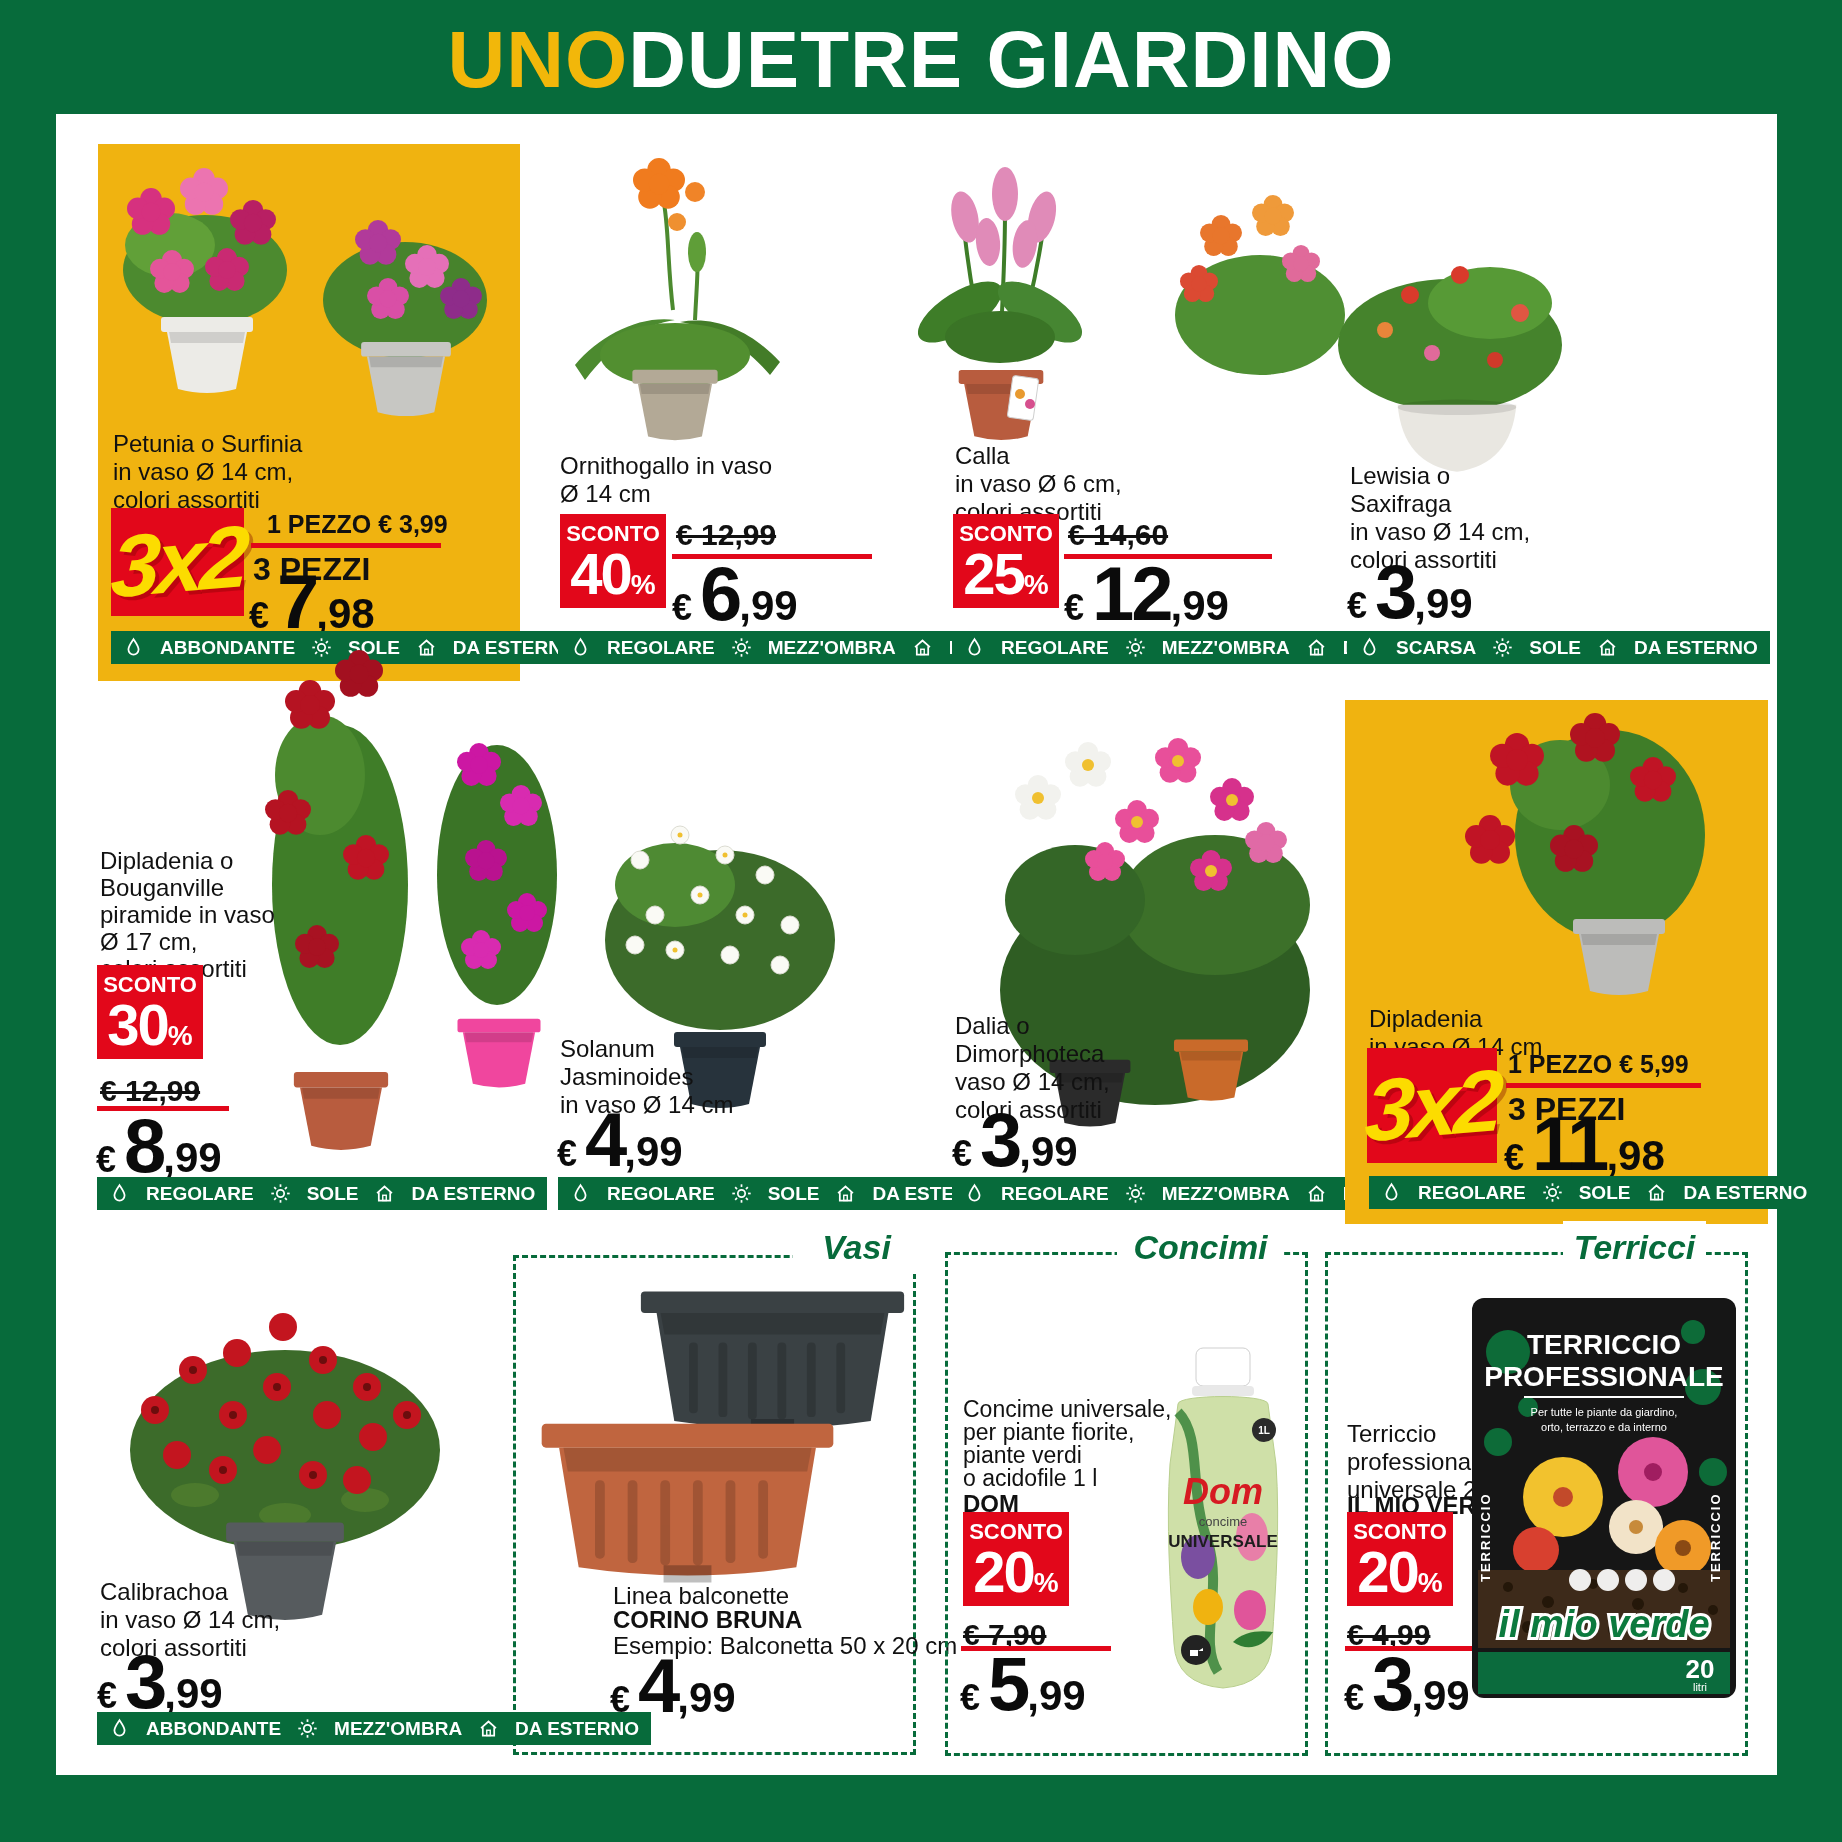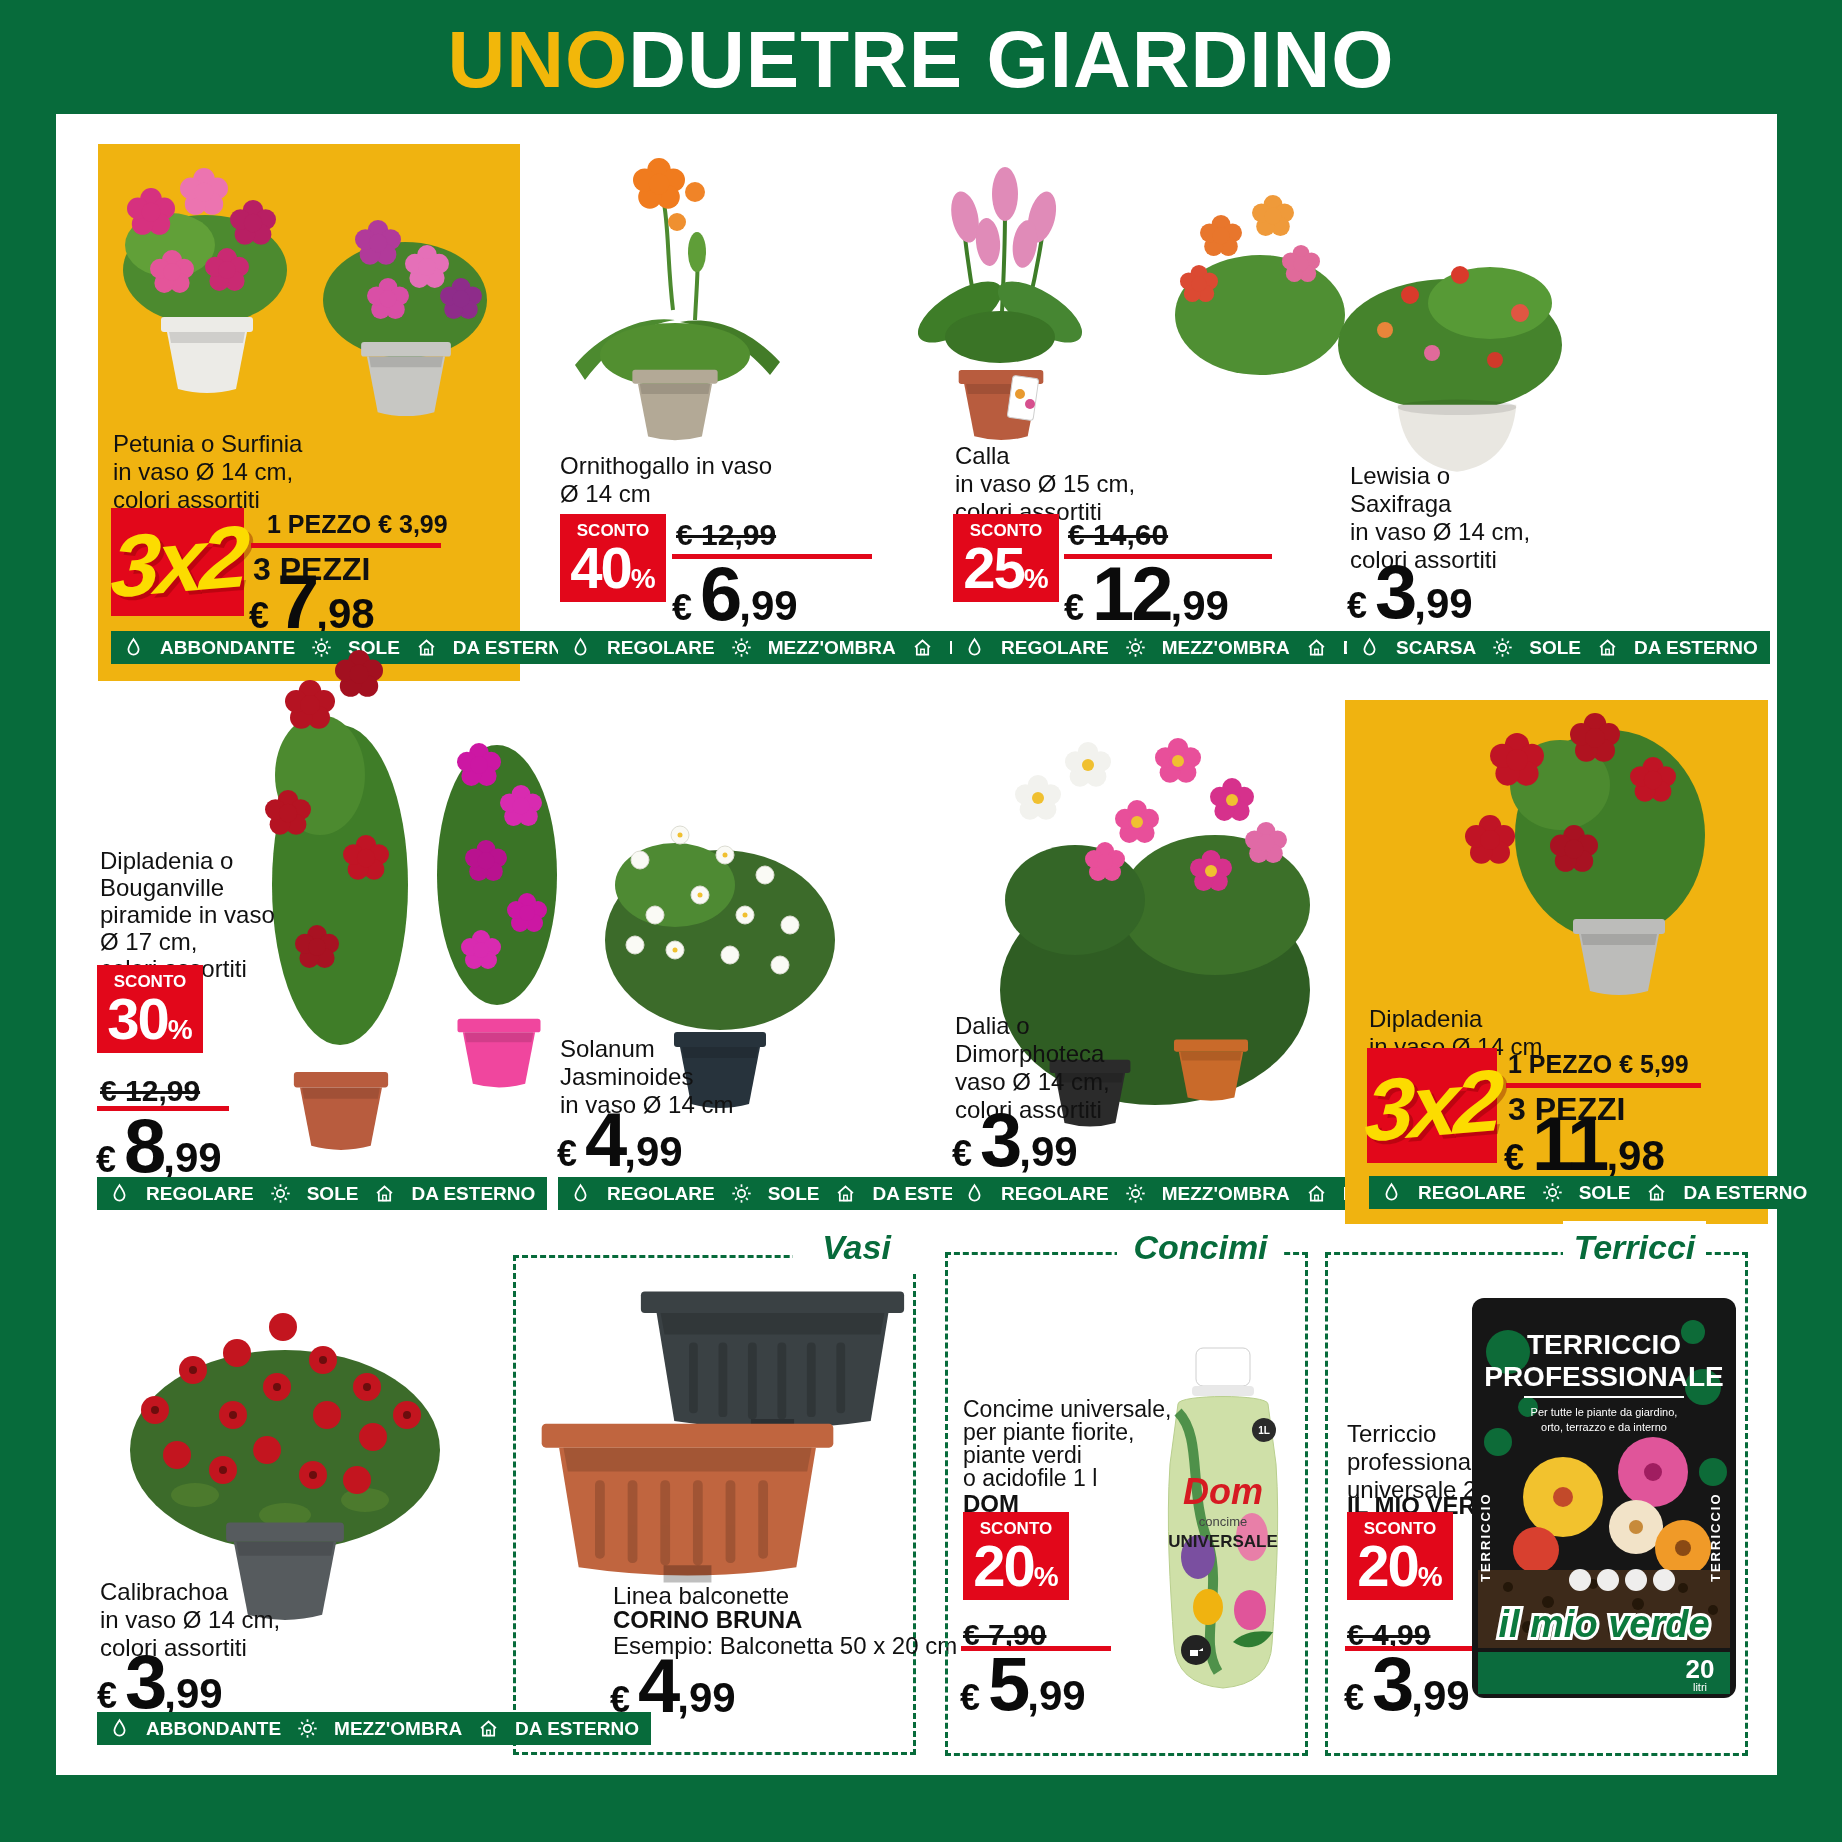--- a/index.html
+++ b/index.html
@@ -7,21 +7,21 @@
   .sheet{position:absolute;left:56px;top:114px;width:1721px;height:1661px;background:#ffffff;}
   .title{position:absolute;left:0;top:14px;width:100%;text-align:center;font-size:80px;font-weight:800;color:#ffffff;letter-spacing:1px;white-space:nowrap;}
   .title .t-yellow{color:#F2B70A;}
   .card-yellow{position:absolute;background:#F0B310;}
   .pname{position:absolute;font-size:24px;line-height:1.17;color:#111;white-space:pre-line;}
   .pname.small{font-size:23px;}
   .brandline{position:absolute;font-size:24px;font-weight:800;color:#111;}
   .care{position:absolute;display:inline-flex;align-items:center;gap:16px;background:#076B3B;color:#fff;font-weight:bold;font-size:19px;height:33px;padding:0 12px;white-space:nowrap;}
   .ci{width:21px;height:21px;flex:none;color:#fff;}
   .sconto{position:absolute;background:#E2071A;color:#fff;text-align:center;width:106px;padding:7px 4px 8px;box-sizing:border-box;}
-  .sc-word{font-size:17px;font-weight:800;}
+  .sc-word{font-size:22px;font-weight:800;}
   .sc-num{display:flex;justify-content:center;align-items:flex-end;line-height:.92;}
   .sc-val{font-size:58px;font-weight:800;letter-spacing:-2px;}
   .sc-pct{font-size:28px;font-weight:800;margin-bottom:3px;}
   .promo{position:absolute;background:#E2071A;display:flex;align-items:center;justify-content:center;}
   .promo span{font-size:88px;font-weight:800;font-style:italic;color:#FCDC00;transform:skewX(-8deg) rotate(-5deg);letter-spacing:-5px;text-shadow:4px 4px 0 rgba(120,0,0,.35);}
   .unit{position:absolute;font-size:25px;font-weight:800;color:#111;white-space:nowrap;}
   .rule{position:absolute;height:5px;background:#E2071A;}
   .qty{position:absolute;font-size:32px;font-weight:800;color:#111;}
   .old{position:absolute;font-size:30px;font-weight:bold;color:#111;text-decoration:line-through;text-decoration-thickness:3px;white-space:nowrap;}
   .price{position:absolute;display:flex;align-items:baseline;color:#0b0b0b;white-space:nowrap;}
@@ -200,21 +200,21 @@
       </g>
     <ellipse cx="100" cy="170" rx="48" ry="20" fill="#3e7d28" transform="rotate(-32 100 170)"></ellipse>
       <ellipse cx="180" cy="170" rx="48" ry="20" fill="#468632" transform="rotate(32 180 170)"></ellipse>
       <ellipse cx="140" cy="195" rx="55" ry="26" fill="#3a7426"></ellipse>
     <use href="#s-pot" x="95" y="225" width="92" height="78" style="color:#b85c3e"></use>
     <rect x="150" y="235" width="26" height="42" rx="3" fill="#fff" stroke="#cfcfcf" transform="rotate(8 163 256)"></rect>
       <circle cx="160" cy="252" r="5" fill="#e89a30"></circle>
       <circle cx="170" cy="262" r="5" fill="#d6508e"></circle>
   </svg>
   <div class="pname" style="left:955px;top:442px">Calla
-in vaso Ø 15 cm,
+in vaso Ø 6 cm,
 colori assortiti</div>
   <div class="sconto" style="left:953px;top:514px">
       <div class="sc-word">SCONTO</div>
       <div class="sc-num">
         <span class="sc-val">25</span>
         <span class="sc-pct">%</span>
       </div>
     </div>
   <div class="old" style="left:1068px;top:518px">€ 14,60</div>
   <div class="rule" style="left:1064px;top:554px;width:208px"></div>

